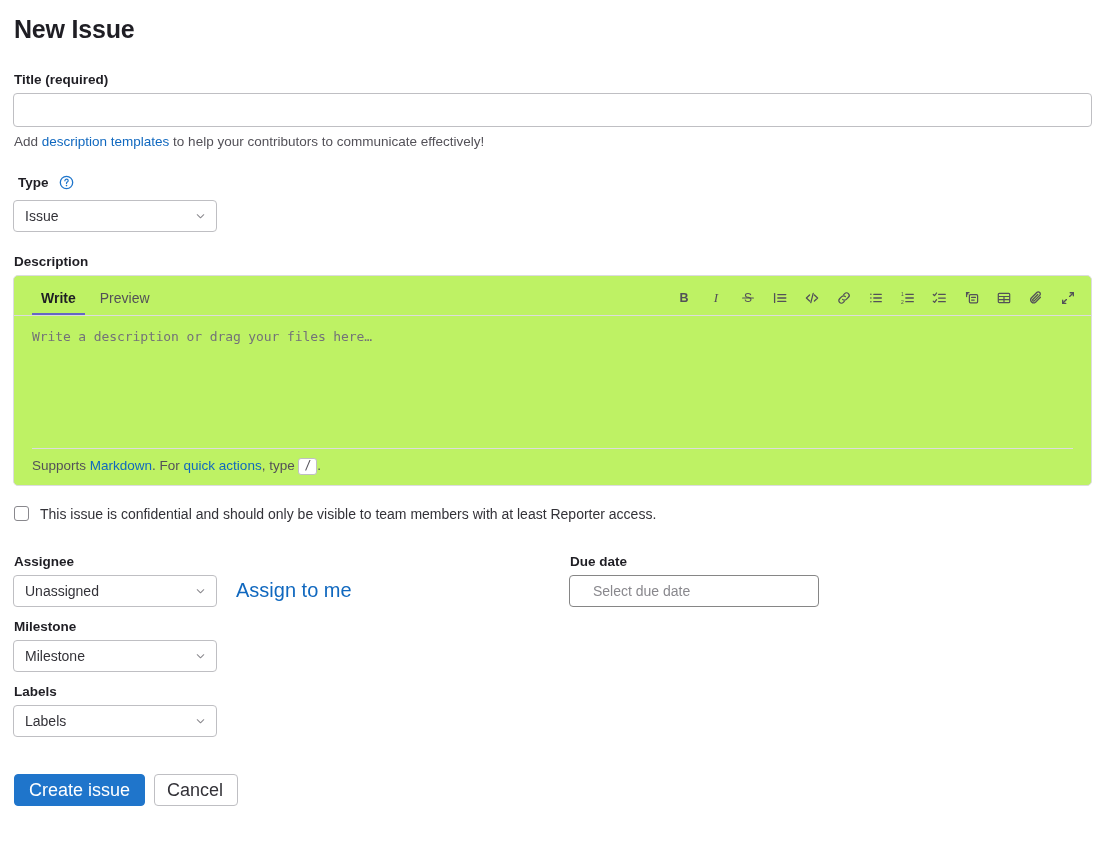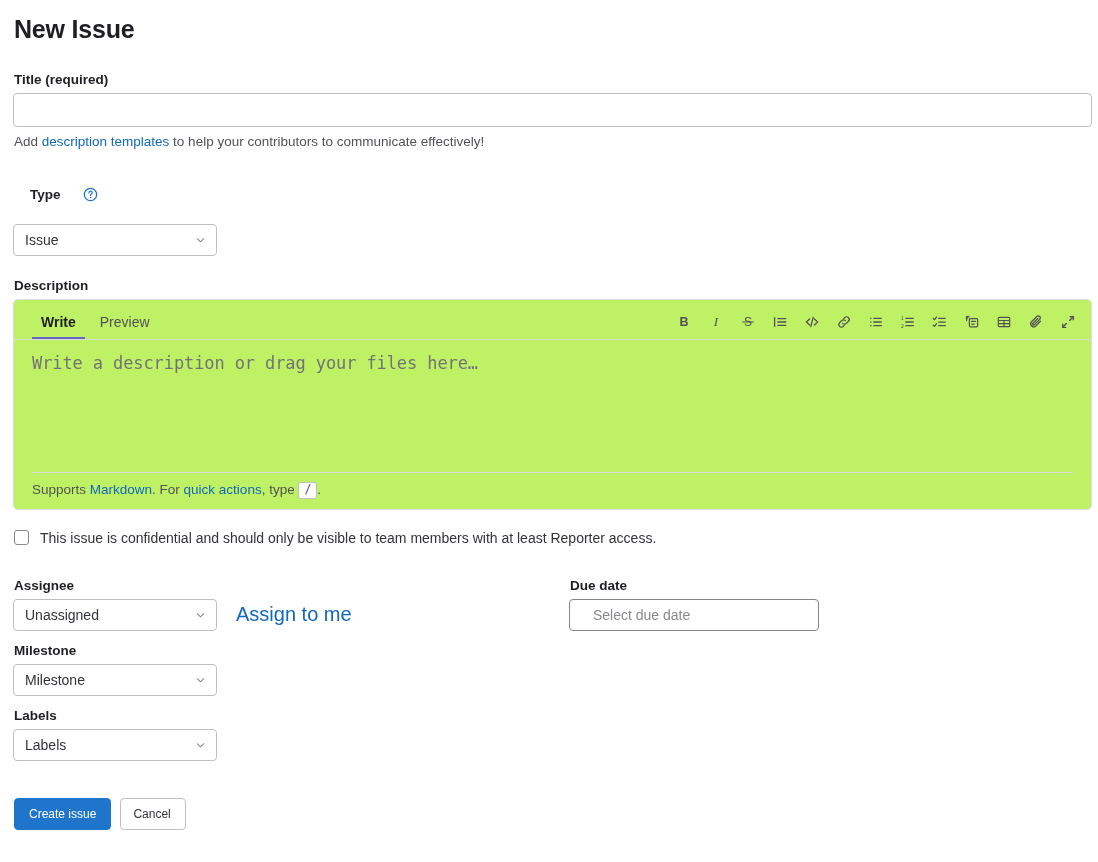--- a/index.html
+++ b/index.html
@@ -36,21 +36,21 @@
     font-weight: bold;
     color: #1f1e24;
     margin: 0 0 6px 1px;
   }
   .label-row {
     display: flex;
     align-items: center;
     gap: 6px;
     margin: 0 0 6px 1px;
   }
-  .label-row .field-label { margin: 16px; }
+  .label-row .field-label { margin: 4px; }
   .help-icon {
     display: inline-flex;
     align-items: center;
     justify-content: center;
     width: 15px;
     height: 15px;
   }
   .text-input {
     width: 1079px;
     height: 34px;
@@ -151,21 +151,21 @@
     background: none;
     padding: 0;
   }
   .tb-btn svg { display: block; }
   .editor-body {
     height: 132px;
     padding: 13px 18px 0 18px;
   }
   .editor-placeholder {
     font-family: "DejaVu Sans Mono", monospace;
-    font-size: 17px;
+    font-size: 13px;
     color: #737278;
     letter-spacing: -0.1px;
     white-space: nowrap;
   }
   .editor-foot {
     border-top: 1px solid #dcdcde;
     margin: 0 18px;
     padding: 9px 0 10px 0;
     font-size: 13.5px;
     color: #535158;
@@ -233,21 +233,21 @@
 
   
   .actions {
     display: flex;
     gap: 9px;
     margin: 37px 0 0 1px;
   }
   .btn {
     height: 32px;
     border-radius: 4px;
-    font-size: 12px;
+    font-size: 18px;
     font-family: "Liberation Sans", sans-serif;
     padding: 0 14px;
     cursor: pointer;
     line-height: 1;
   }
   .btn-primary {
     background: #1f75cb;
     border: 1px solid #1f75cb;
     color: #fff;
   }

